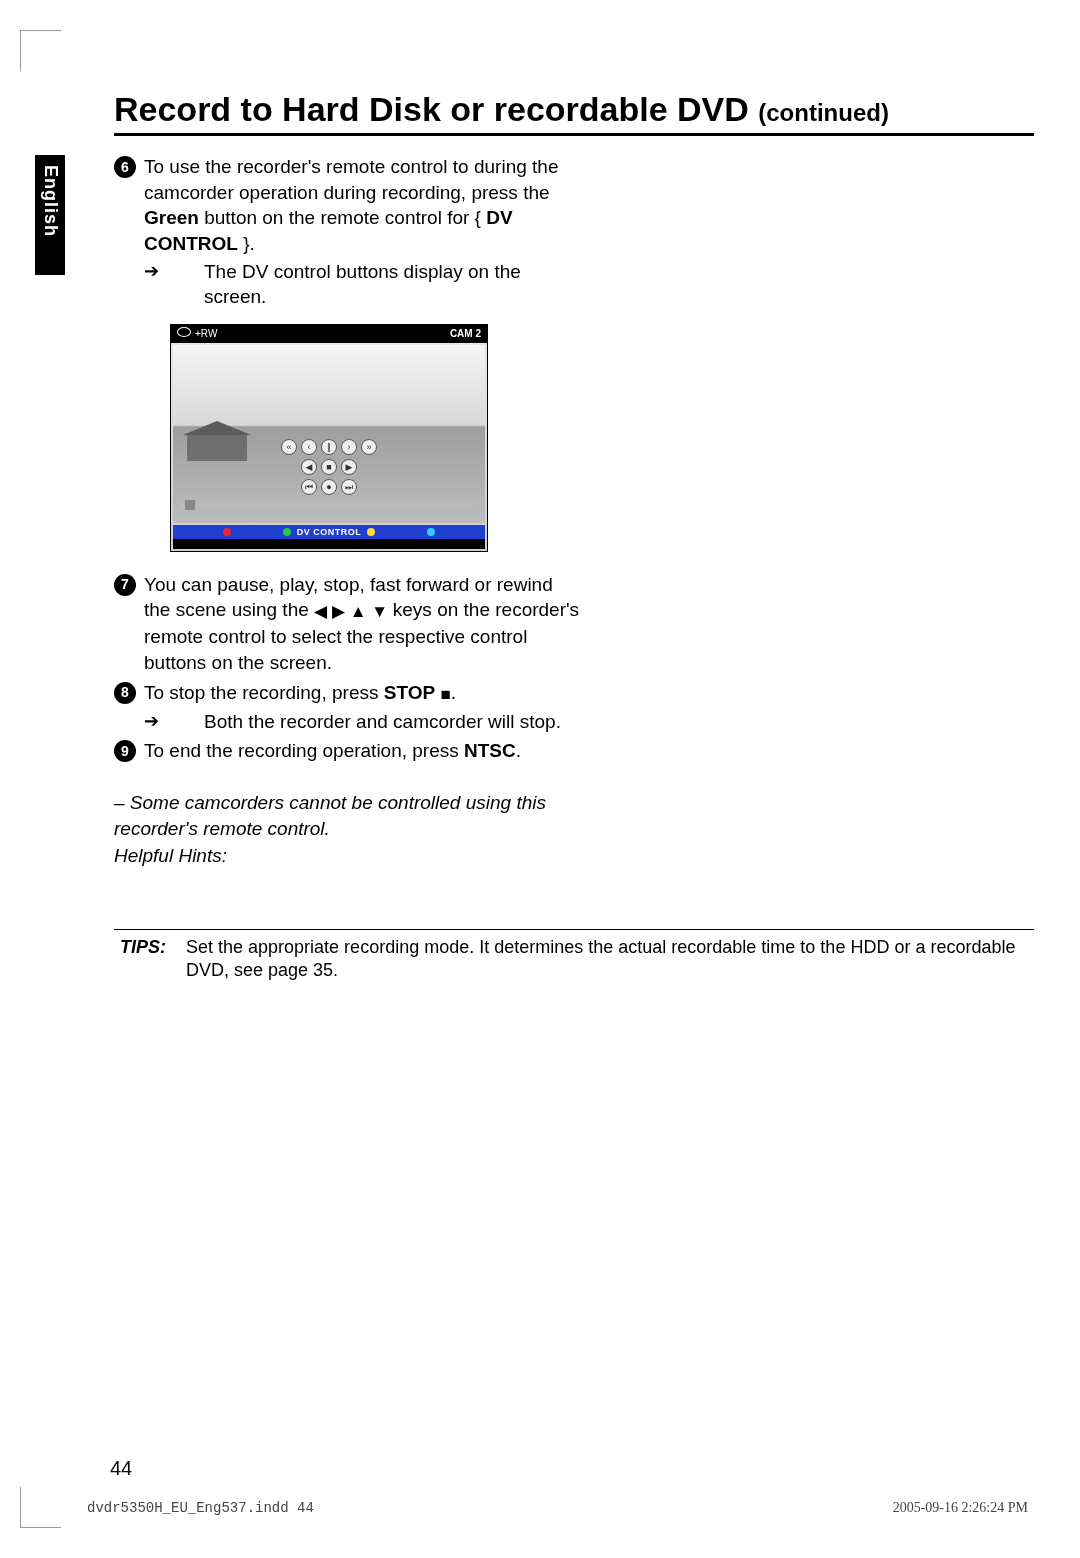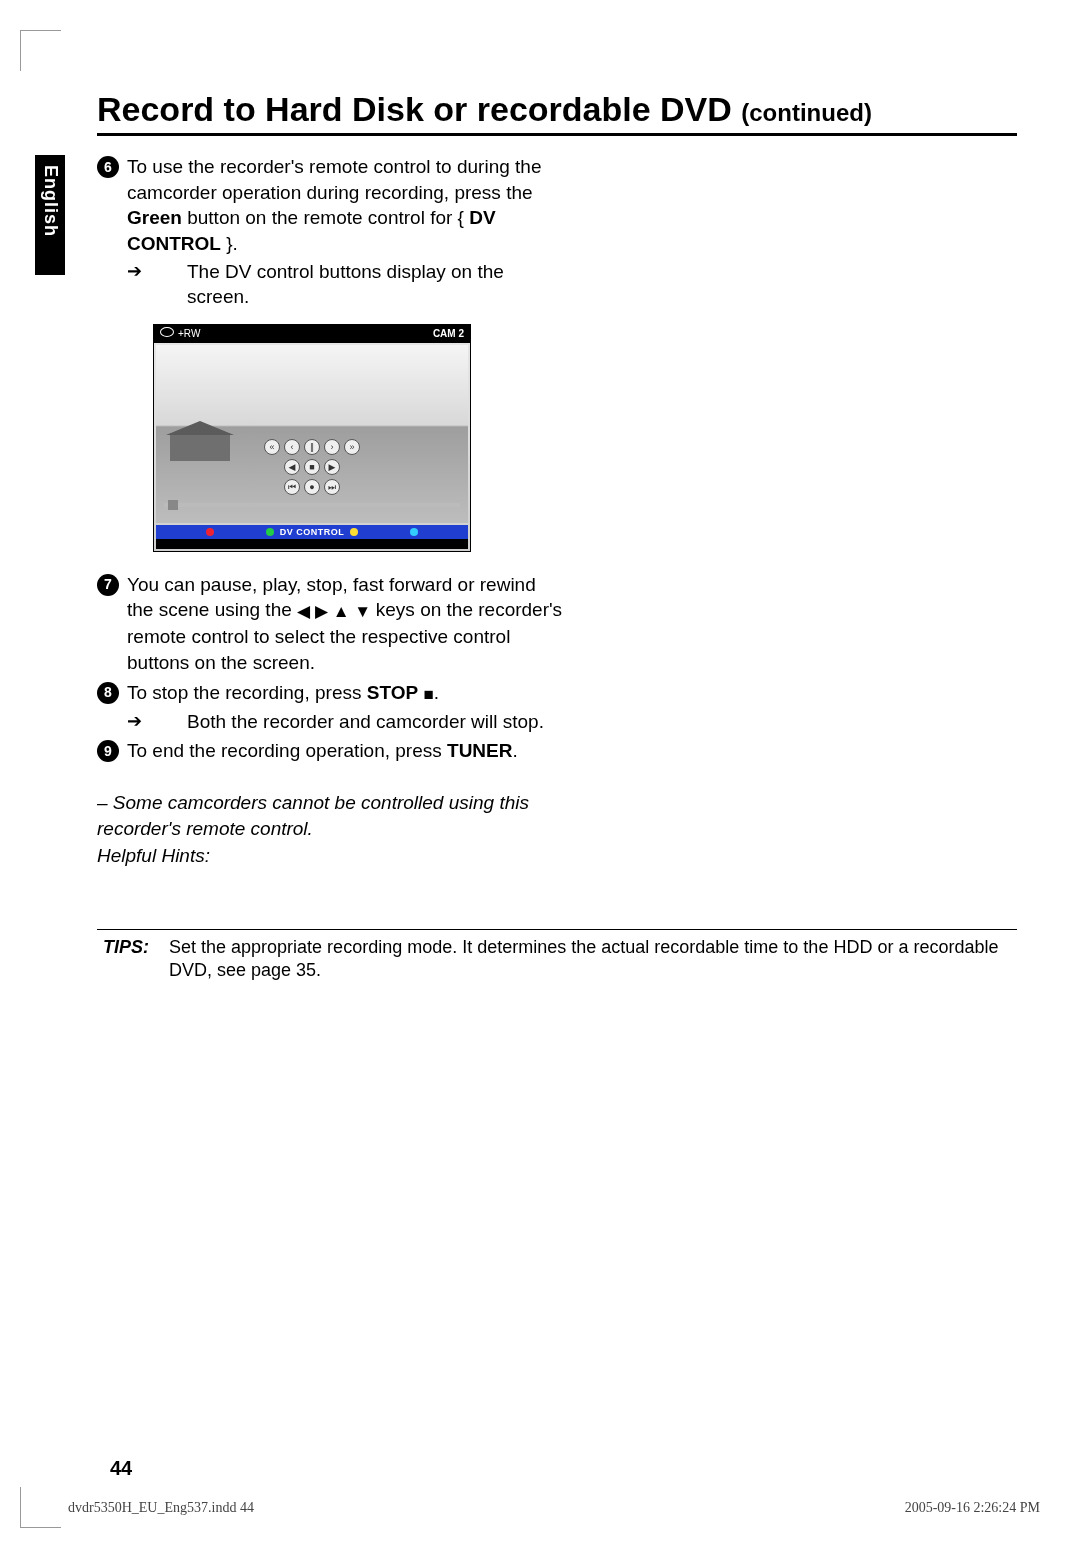--- a/index.html
+++ b/index.html
@@ -6,21 +6,21 @@
     margin: 0;
     background: #fff;
     font-family: "Gill Sans", "Gill Sans MT", "Trebuchet MS", sans-serif;
     color: #000;
     width: 1080px;
     height: 1558px;
     position: relative;
   }
   .page {
     position: absolute;
-    left: 57px;
+    left: 74px;
     top: 40px;
     width: 960px;
   }
   .crop-tl, .crop-bl {
     position: absolute;
     width: 40px;
     height: 40px;
     border-color: #999;
     border-style: solid;
     border-width: 0;
@@ -116,33 +116,32 @@
     font-size: 18px;
     line-height: 1.3;
   }
   .tips-label { font-weight: bold; font-style: italic; margin-right: 20px; white-space: nowrap; }
 
   .pagenum {
     position: absolute;
     left: 110px;
     bottom: 78px;
     font-size: 20px;
-    font-weight: bold;
   }
   .footer-left {
     position: absolute;
-    left: 68px;
+    left: 87px;
     bottom: 42px;
     font-size: 14px;
     color: #444;
-    font-family: Liberation Serif, serif;
+    font-family: Liberation Mono, monospace;
   }
   .footer-right {
     position: absolute;
-    right: 40px;
+    right: 52px;
     bottom: 42px;
     font-size: 14px;
     color: #444;
     font-family: "Times New Roman", serif;
   }
 
   
   .screen {
     width: 316px;
     height: 226px;
@@ -306,21 +305,21 @@
       </div>
     </div>
     <div class="arrow-line">
       <span class="arrow-glyph">➔</span>
       <span class="arrow-body">Both the recorder and camcorder will stop.</span>
     </div>
 
     <div class="step">
       <span class="bullet-circ">9</span>
       <div class="step-body">
-        <span>To end the recording operation, press </span><b>TUNER</b><span>.</span>
+        <span>To end the recording operation, press </span><b>NTSC</b><span>.</span>
       </div>
     </div>
 
     <div class="hints">
       <p>– Some camcorders cannot be controlled using this recorder's remote control.</p>
       <p>Helpful Hints:</p>
     </div>
 
   </div>
 

